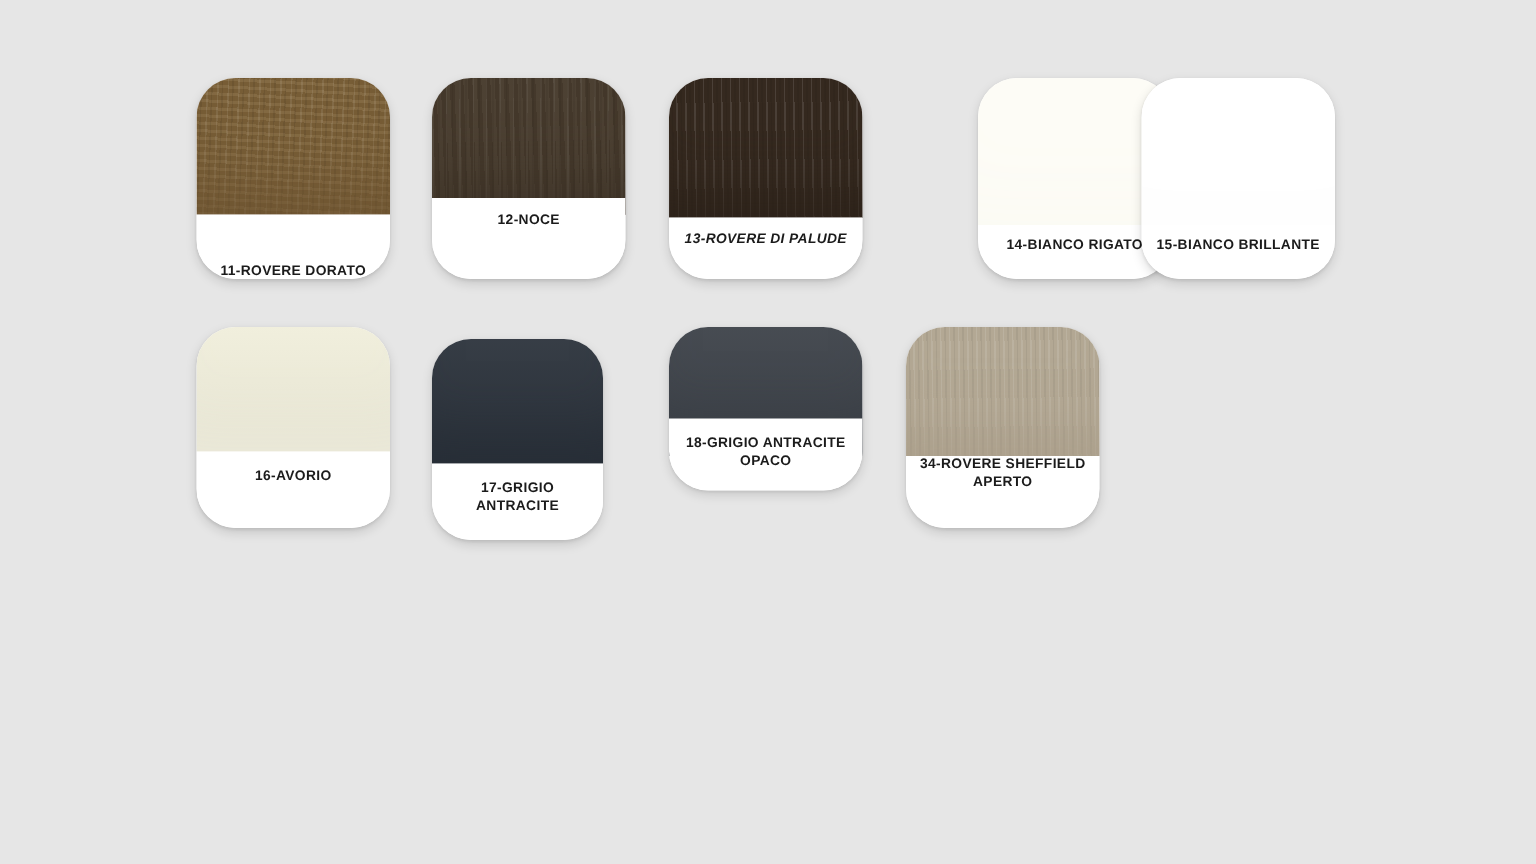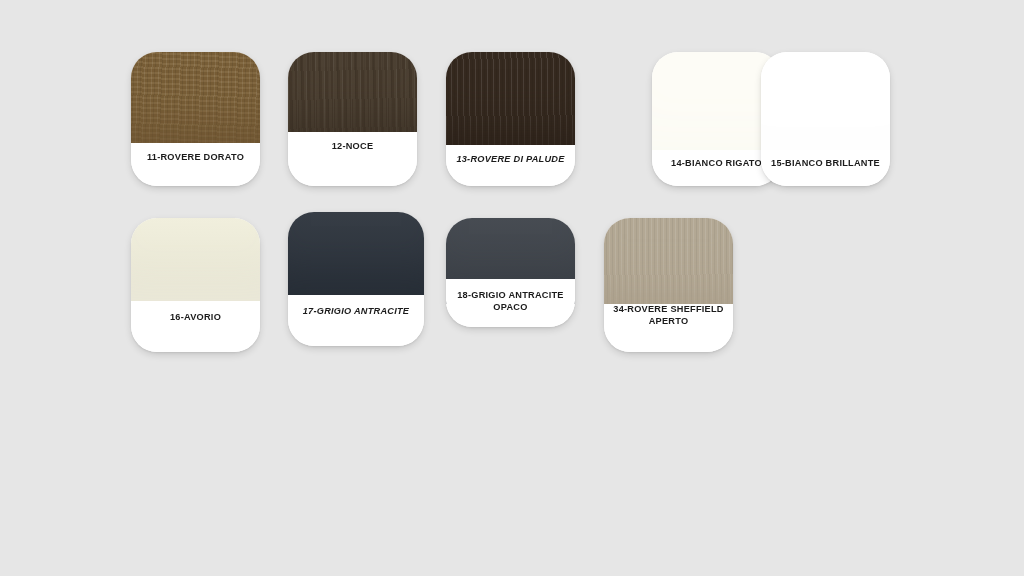--- a/index.html
+++ b/index.html
@@ -79,21 +79,21 @@
       linear-gradient(180deg, rgba(255,255,255,0.05), rgba(0,0,0,0.045));
   }
   .grain-none { background-image:none; }
 </style>
 </head>
 <body style="background: rgb(230, 230, 230);">
 
 <div id="stage">
     <div class="swatch-card" style="left: 131px; top: 52px; width: 129px; height: 134px;">
       <div class="swatch-fill grain-coarse" style="height: 91px; background-color: rgb(125, 98, 57); box-shadow: rgb(107, 82, 48) 0px -50px 55px -41px inset;"></div>
-      <div class="swatch-label" style="height: 43px; padding-top: 9px;">
+      <div class="swatch-label" style="height: 43px; padding-top: 9px; align-items: flex-end;">
         <span>11-ROVERE DORATO</span>
       </div>
     </div>
     <div class="swatch-card" style="left: 288px; top: 52px; width: 129px; height: 134px;">
       <div class="swatch-fill grain-fine" style="height: 91px; background-color: rgb(70, 58, 44); box-shadow: rgb(55, 45, 34) 0px -50px 55px -41px inset;"></div>
       <div class="swatch-label" style="height: 54px; padding-top: 9px;">
         <span>12-NOCE</span>
       </div>
     </div>
     <div class="swatch-card" style="left: 446px; top: 52px; width: 129px; height: 134px; font-style: italic;">
@@ -113,21 +113,21 @@
       <div class="swatch-label" style="height: 36px; padding-top: 8px; margin-top: 12px;">
         <span>15-BIANCO BRILLANTE</span>
       </div>
     </div>
     <div class="swatch-card" style="left: 131px; top: 218px; width: 129px; height: 134px;">
       <div class="swatch-fill grain-flat" style="height: 83px; background-color: rgb(240, 238, 219); box-shadow: rgb(236, 234, 219) 0px -46px 50px -37px inset;"></div>
       <div class="swatch-label" style="height: 51px; padding-top: 11px;">
         <span>16-AVORIO</span>
       </div>
     </div>
-    <div class="swatch-card" style="left: 288px; top: 212px; width: 136px; height: 134px; font-style: italic;">
+    <div class="swatch-card" style="left: 288px; top: 226px; width: 114px; height: 134px;">
       <div class="swatch-fill grain-flat" style="height: 83px; background-color: rgb(44, 51, 60); box-shadow: rgb(38, 45, 54) 0px -46px 50px -37px inset;"></div>
       <div class="swatch-label" style="height: 51px; padding-top: 11px;">
         <span>17-GRIGIO ANTRACITE</span>
       </div>
     </div>
     <div class="swatch-card" style="left: 446px; top: 218px; width: 129px; height: 109px;">
       <div class="swatch-fill grain-flat" style="height: 86px; background-color: rgb(61, 66, 73); box-shadow: rgb(55, 60, 67) 0px -47px 52px -39px inset;"></div>
       <div class="swatch-label" style="height: 48px; padding-top: 11px;">
         <span>18-GRIGIO ANTRACITE
 OPACO</span>

